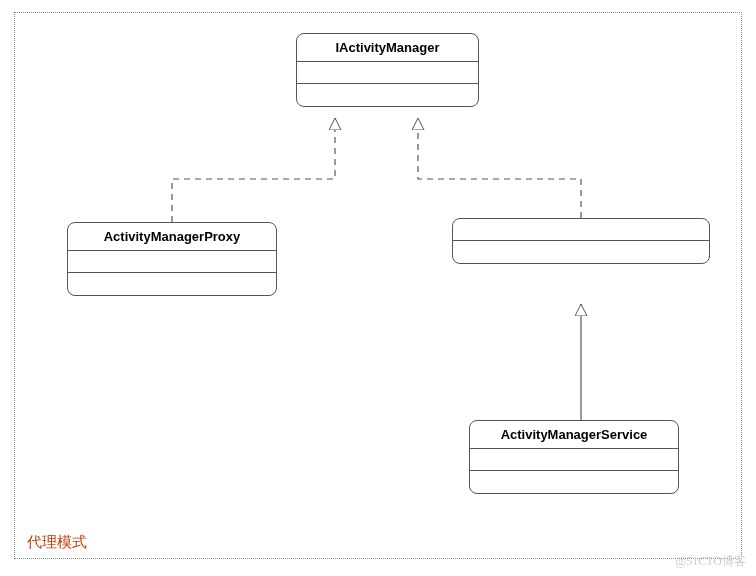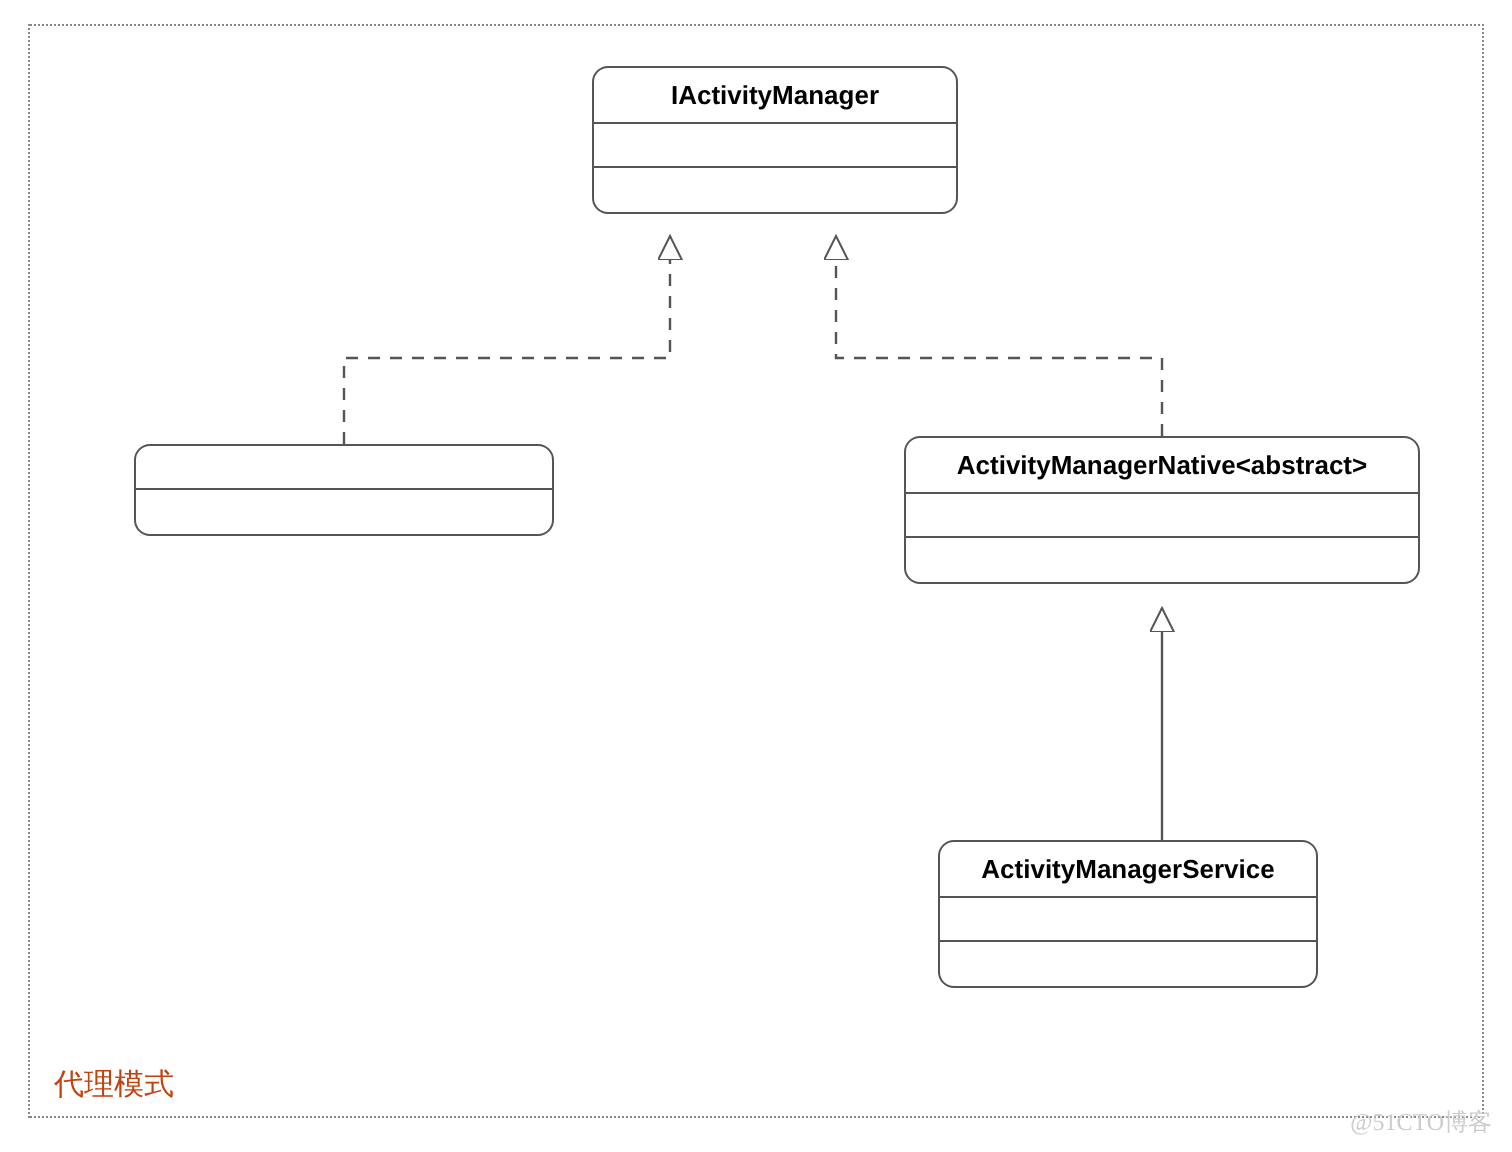--- a/index.html
+++ b/index.html
@@ -69,31 +69,31 @@
   <div class="frame-label">代理模式</div>
 </div>
 
 <div class="uml-class" style="left:296px; top:33px; width:183px;">
   <div class="uml-title">IActivityManager</div>
   <div class="uml-attrs"></div>
   <div class="uml-ops"></div>
 </div>
 
 <div class="uml-class" style="left:67px; top:222px; width:210px;">
+  <div class="uml-title">ActivityManagerProxy</div>
   <div class="uml-attrs"></div>
   <div class="uml-ops"></div>
 </div>
 
 <div class="uml-class" style="left:452px; top:218px; width:258px;">
-  <div class="uml-title">ActivityManagerNative&lt;abstract&gt;</div>
   <div class="uml-attrs"></div>
   <div class="uml-ops"></div>
 </div>
 
-<div class="uml-class" style="left:469px; top:420px; width:190px;">
+<div class="uml-class" style="left:469px; top:420px; width:210px;">
   <div class="uml-title">ActivityManagerService</div>
   <div class="uml-attrs"></div>
   <div class="uml-ops"></div>
 </div>
 
 <svg class="connectors">
   <defs>
     <marker id="hollow-tri" markerWidth="14" markerHeight="14" refX="12" refY="6" orient="auto" markerUnits="userSpaceOnUse">
       <path d="M 0 0 L 12 6 L 0 12 Z" fill="#fff" stroke="#555" stroke-width="1"></path>
     </marker>

